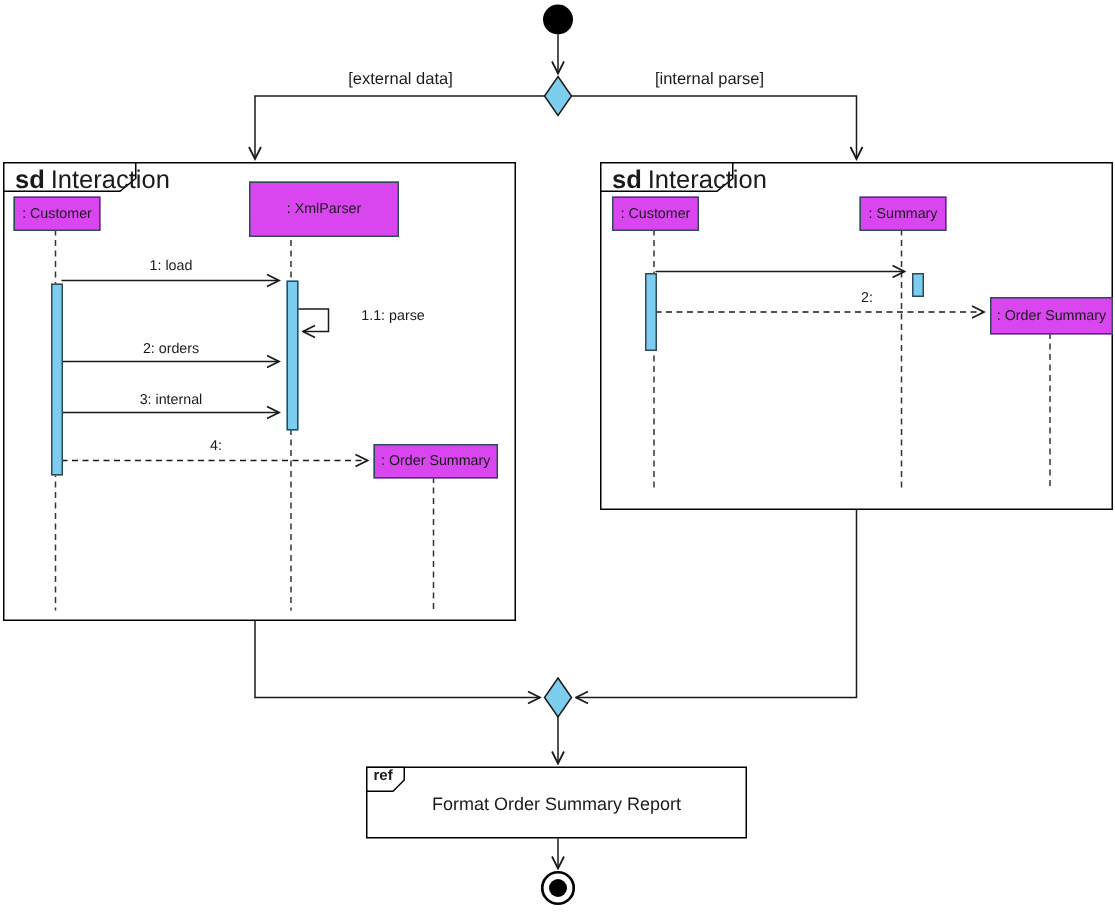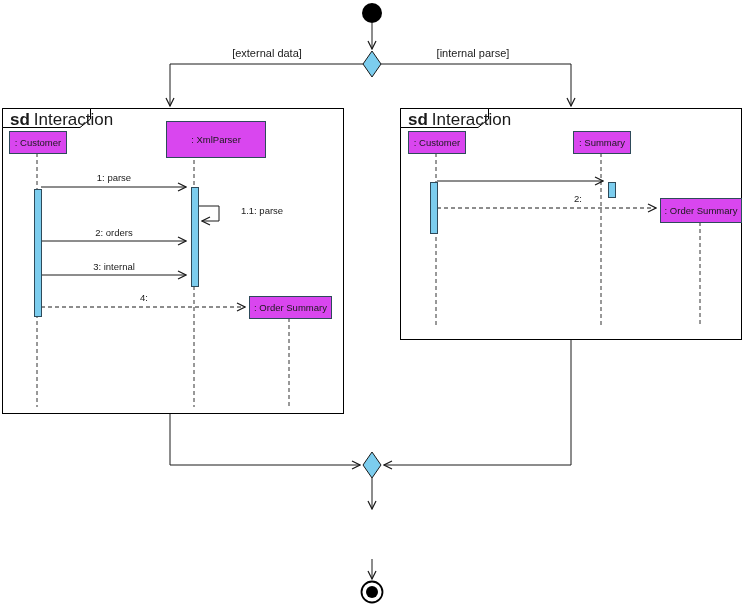--- a/index.html
+++ b/index.html
@@ -101,21 +101,21 @@
 
     <div class="node-box" style="left:6px;top:22px;width:58px;height:23px;">: Customer</div>
     <div class="node-box" style="left:143px;top:12px;width:100px;height:37px;margin-left:20px;">: XmlParser</div>
 
     <div class="node-box" style="left:246px;top:187px;width:83px;height:23px;">: Order Summary</div>
 
     <div class="activation" style="left:31px;top:80px;width:8px;height:128px;"></div>
     <div class="activation" style="left:188px;top:78px;width:8px;height:100px;"></div>
   </div>
 
-  <div class="msg-label" style="left:64px;top:172px;width:100px;">1: parse</div>
+  <div class="msg-label" style="left:64px;top:172px;width:100px;">1: load</div>
   <div class="msg-label left-align" style="left:227px;top:205px;width:70px;">1.1: parse</div>
   <div class="msg-label" style="left:64px;top:227px;width:100px;">2: orders</div>
   <div class="msg-label" style="left:64px;top:261px;width:100px;">3: internal</div>
   <div class="msg-label" style="left:94px;top:292px;width:100px;">4:</div>
 
   <div class="frame" style="left:400px;top:108px;width:342px;height:232px;">
     <div class="frame-tab">
       <svg width="92" height="21">
           <path d="M0.5,0.5 H88.5 V11 L78,19.5 H0.5 Z" fill="#fff" stroke="#000" stroke-width="1"></path>
         </svg>
@@ -126,14 +126,23 @@
     <div class="node-box" style="left:172px;top:22px;width:58px;height:23px;">: Summary</div>
 
     <div class="node-box" style="left:259px;top:89px;width:82px;height:25px;">: Order Summary</div>
 
     <div class="activation" style="left:29px;top:73px;width:8px;height:52px;"></div>
     <div class="activation" style="left:207px;top:73px;width:8px;height:16px;"></div>
   </div>
 
   <div class="msg-label" style="left:528px;top:193px;width:100px;">2:</div>
 
+  <div class="frame" style="left:244px;top:511px;width:254px;height:48px;">
+    <div class="frame-tab">
+      <svg width="30" height="18">
+          <path d="M0.5,0.5 H25.5 V9 L18,16.5 H0.5 Z" fill="#fff" stroke="#000" stroke-width="1"></path>
+        </svg>
+      <span class="tab-text" style="left:5px;top:1px;font-size:10px;"><b>ref</b></span>
+    </div>
+    <div class="ref-title">Format Order Summary Report</div>
+  </div>
 
 </div>
 
 </body></html>

